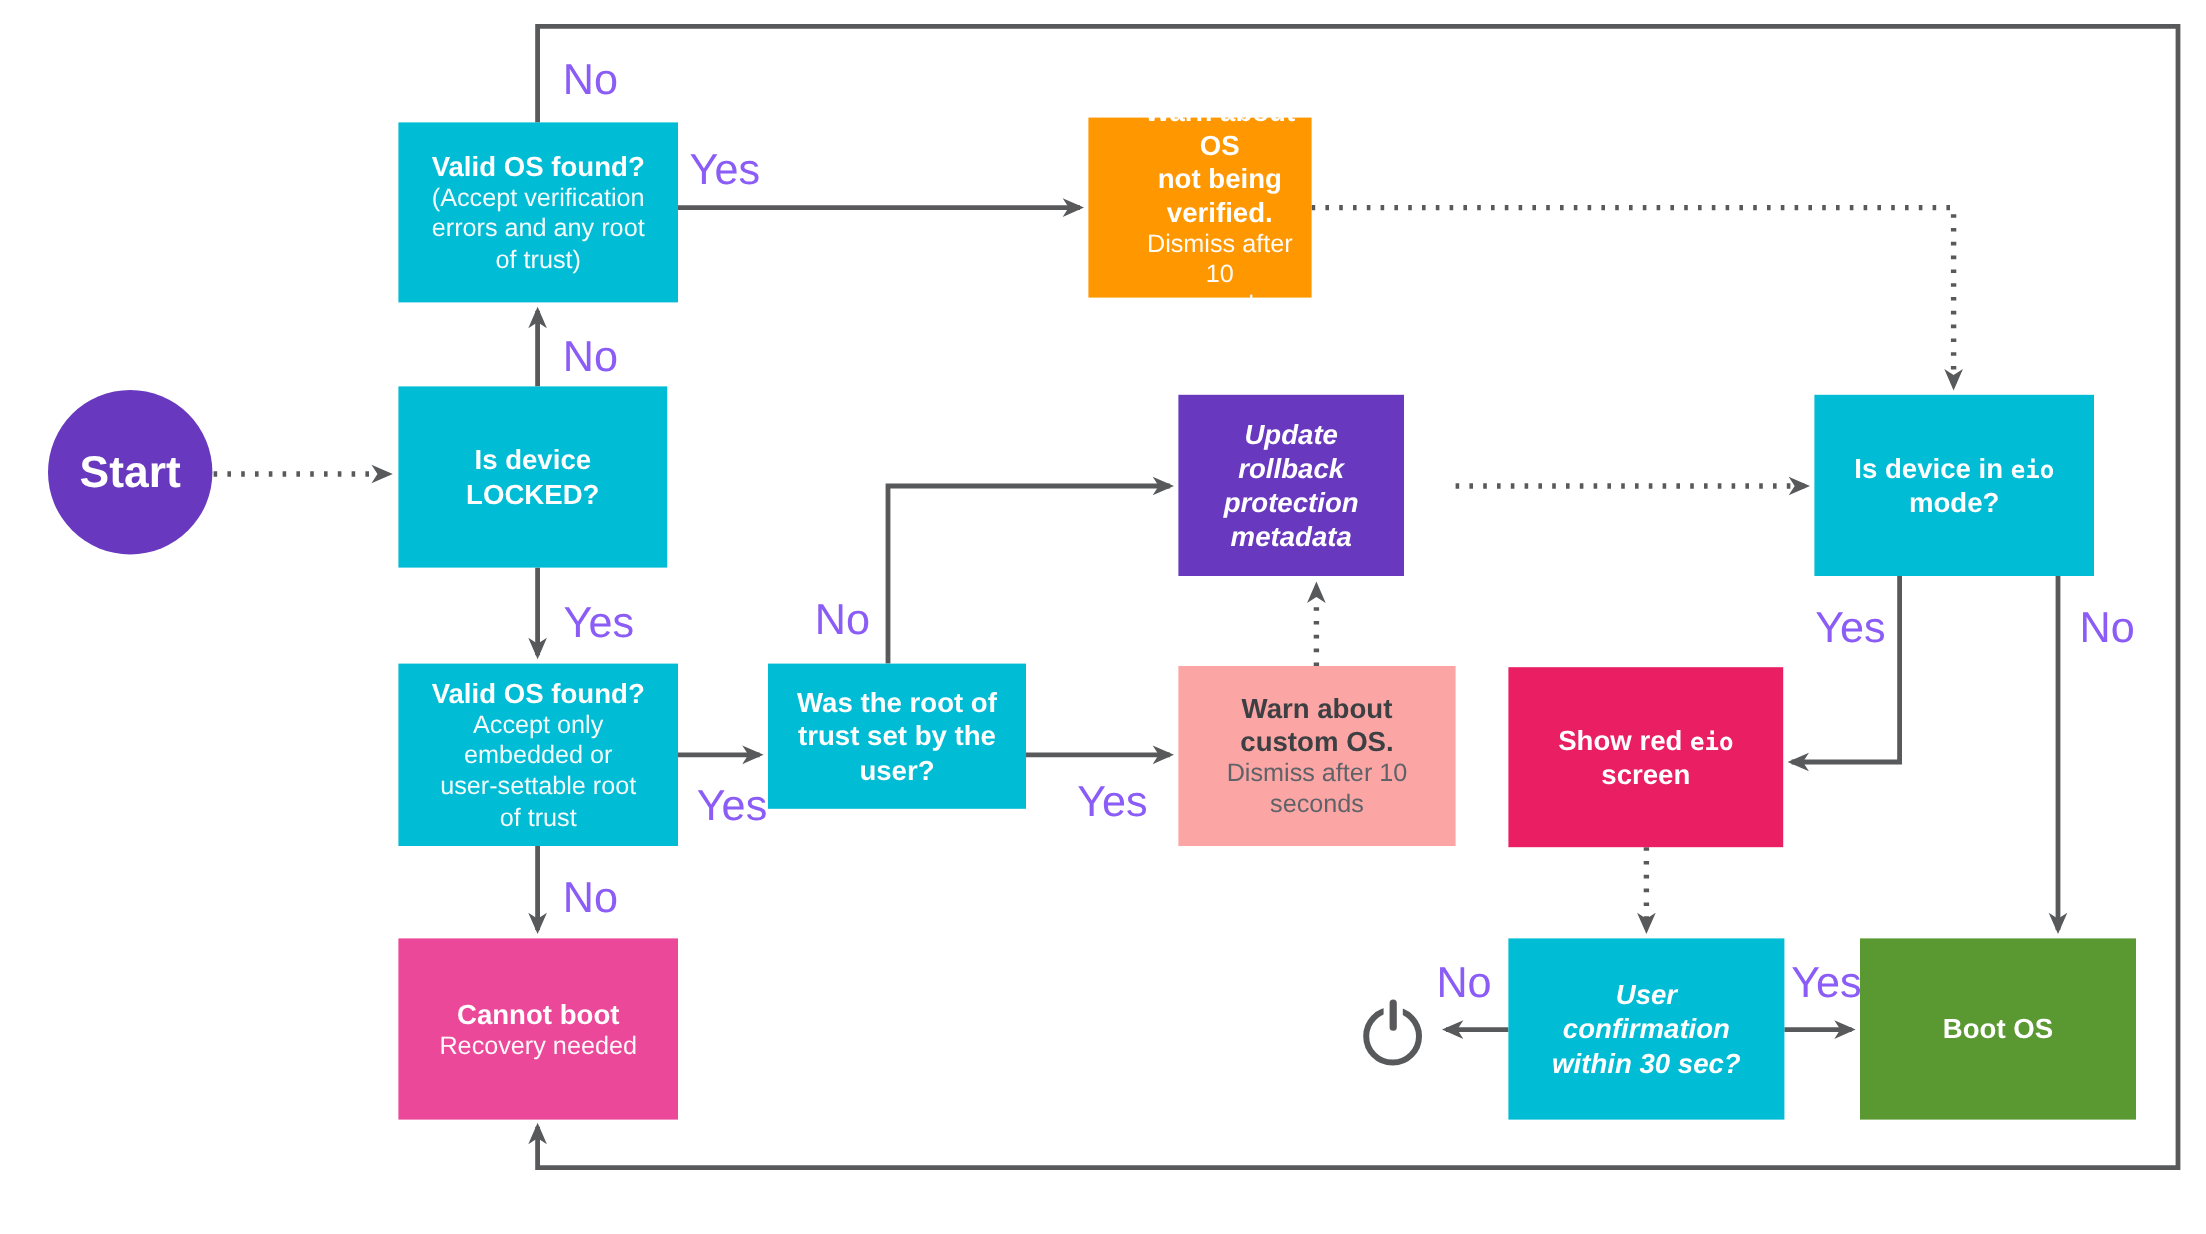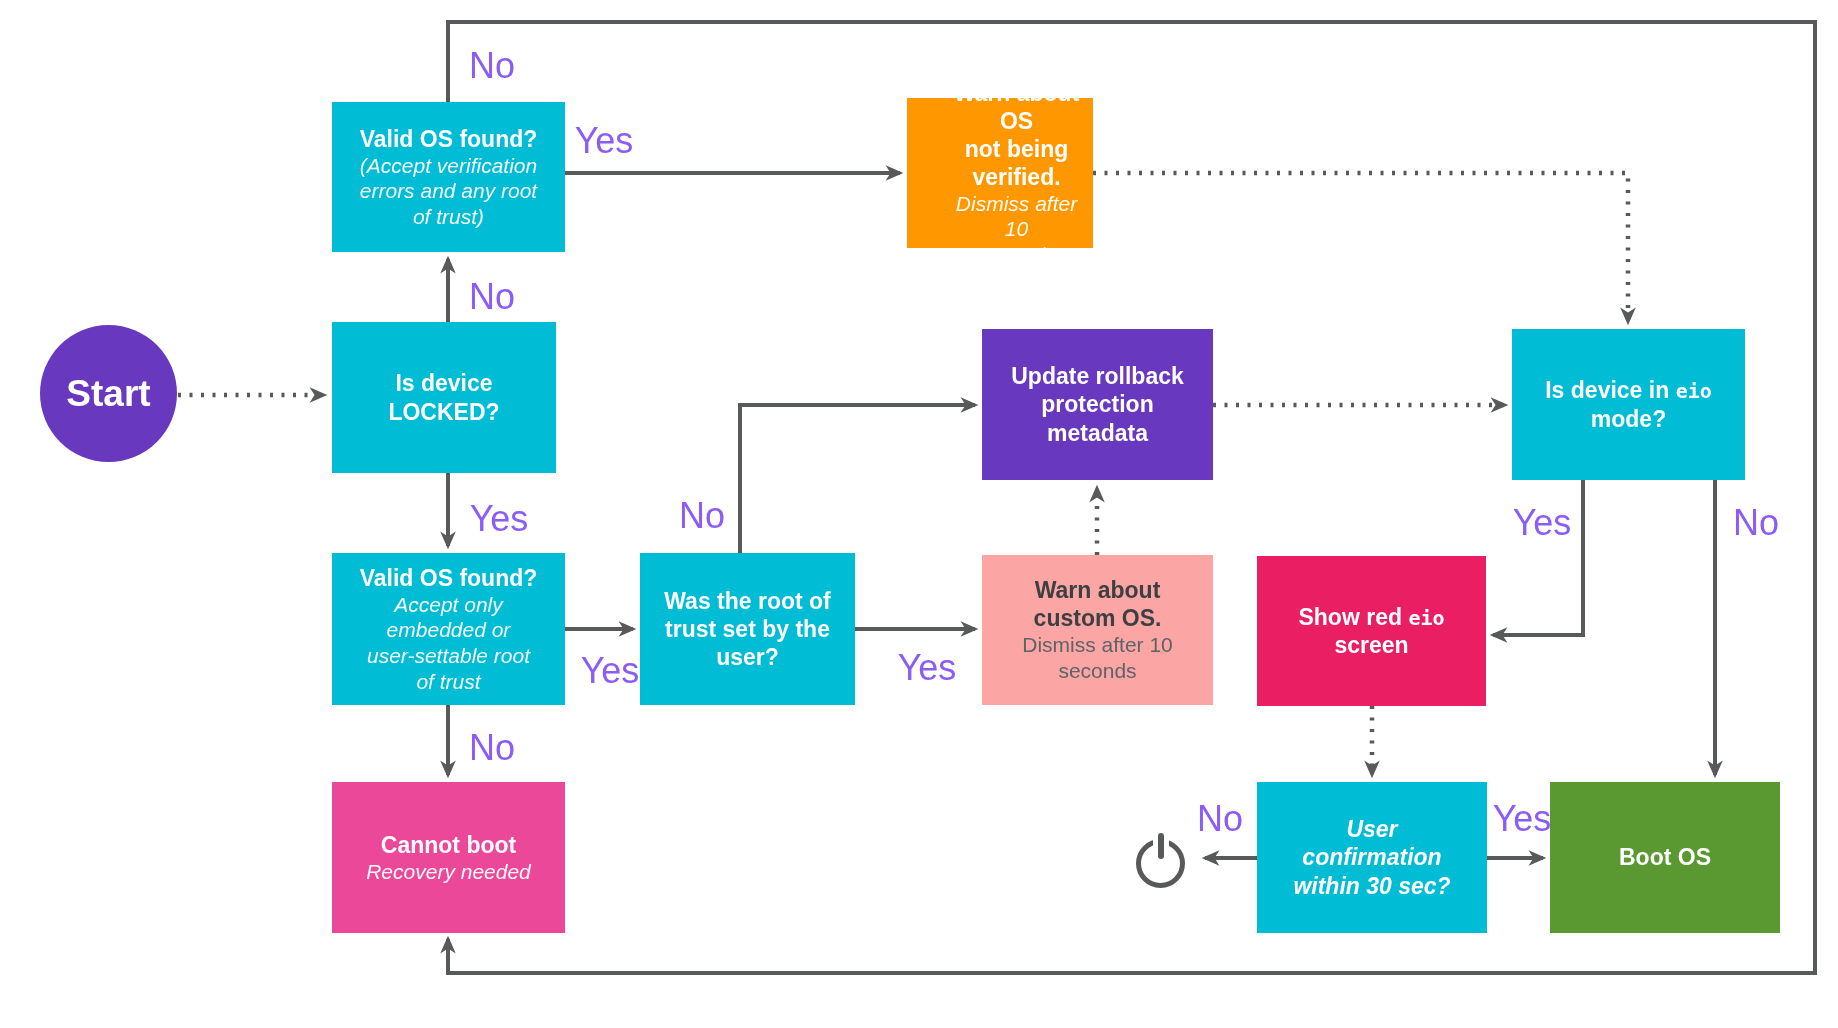--- a/index.html
+++ b/index.html
@@ -19,21 +19,21 @@
     align-items: center;
     justify-content: center;
     text-align: center;
     color: #ffffff;
     line-height: 1.22;
     box-sizing: border-box;
     padding: 6px 10px;
   }
   .node-title { font-weight: bold; font-size: 23px; white-space: pre-line; }
   .node-body  { font-size: 21px; white-space: pre-line; }
-  .node-body.dim { opacity: 0.96; font-style: italic; }
+  .node-body.dim { opacity: 0.96; }
   .mono { font-family: "DejaVu Sans Mono", monospace; font-size: 20px; font-weight: bold; }
   .start-circle {
     position: absolute;
     border-radius: 50%;
     display: flex;
     align-items: center;
     justify-content: center;
     color: #fff;
     font-weight: bold;
     font-size: 37px;
@@ -111,35 +111,35 @@
 embedded or
 user-settable root
 of trust</span>
   </div>
 
   <div class="node" style="left: 332px; top: 782px; width: 233px; height: 151px; background-color: #ec4899;">
     <span class="node-title">Cannot boot</span>
     <span class="node-body dim">Recovery needed</span>
   </div>
 
-  <div class="node" style="left: 640px; top: 553px; width: 215px; height: 152px; background-color: rgb(0, 188, 212);">
+  <div class="node" style="left: 640px; top: 553px; width: 215px; height: 121px; background-color: rgb(0, 188, 212);">
     <span class="node-title">Was the root of
 trust set by the
 user?</span>
   </div>
 
   <div class="node" style="left: 907px; top: 98px; width: 186px; height: 150px; background-color: rgb(255, 152, 0); padding-left: 43px;">
     <span class="node-title">Warn about OS
 not being
 verified.</span>
     <span class="node-body dim">Dismiss after 10
 seconds</span>
   </div>
 
-  <div class="node" style="left: 982px; top: 329px; width: 231px; height: 151px; background-color: rgb(104, 57, 190);">
+  <div class="node" style="left: 982px; top: 329px; width: 188px; height: 151px; background-color: rgb(104, 57, 190); font-style: italic;">
     <span class="node-title">Update rollback
 protection
 metadata</span>
   </div>
 
   <div class="node" style="left: 982px; top: 555px; width: 231px; height: 150px; background-color: #fca5a5;">
     <span class="node-title" style="color: rgb(60, 64, 67);">Warn about
 custom OS.</span>
     <span class="node-body" style="color: rgb(95, 99, 104);">Dismiss after 10
 seconds</span>

